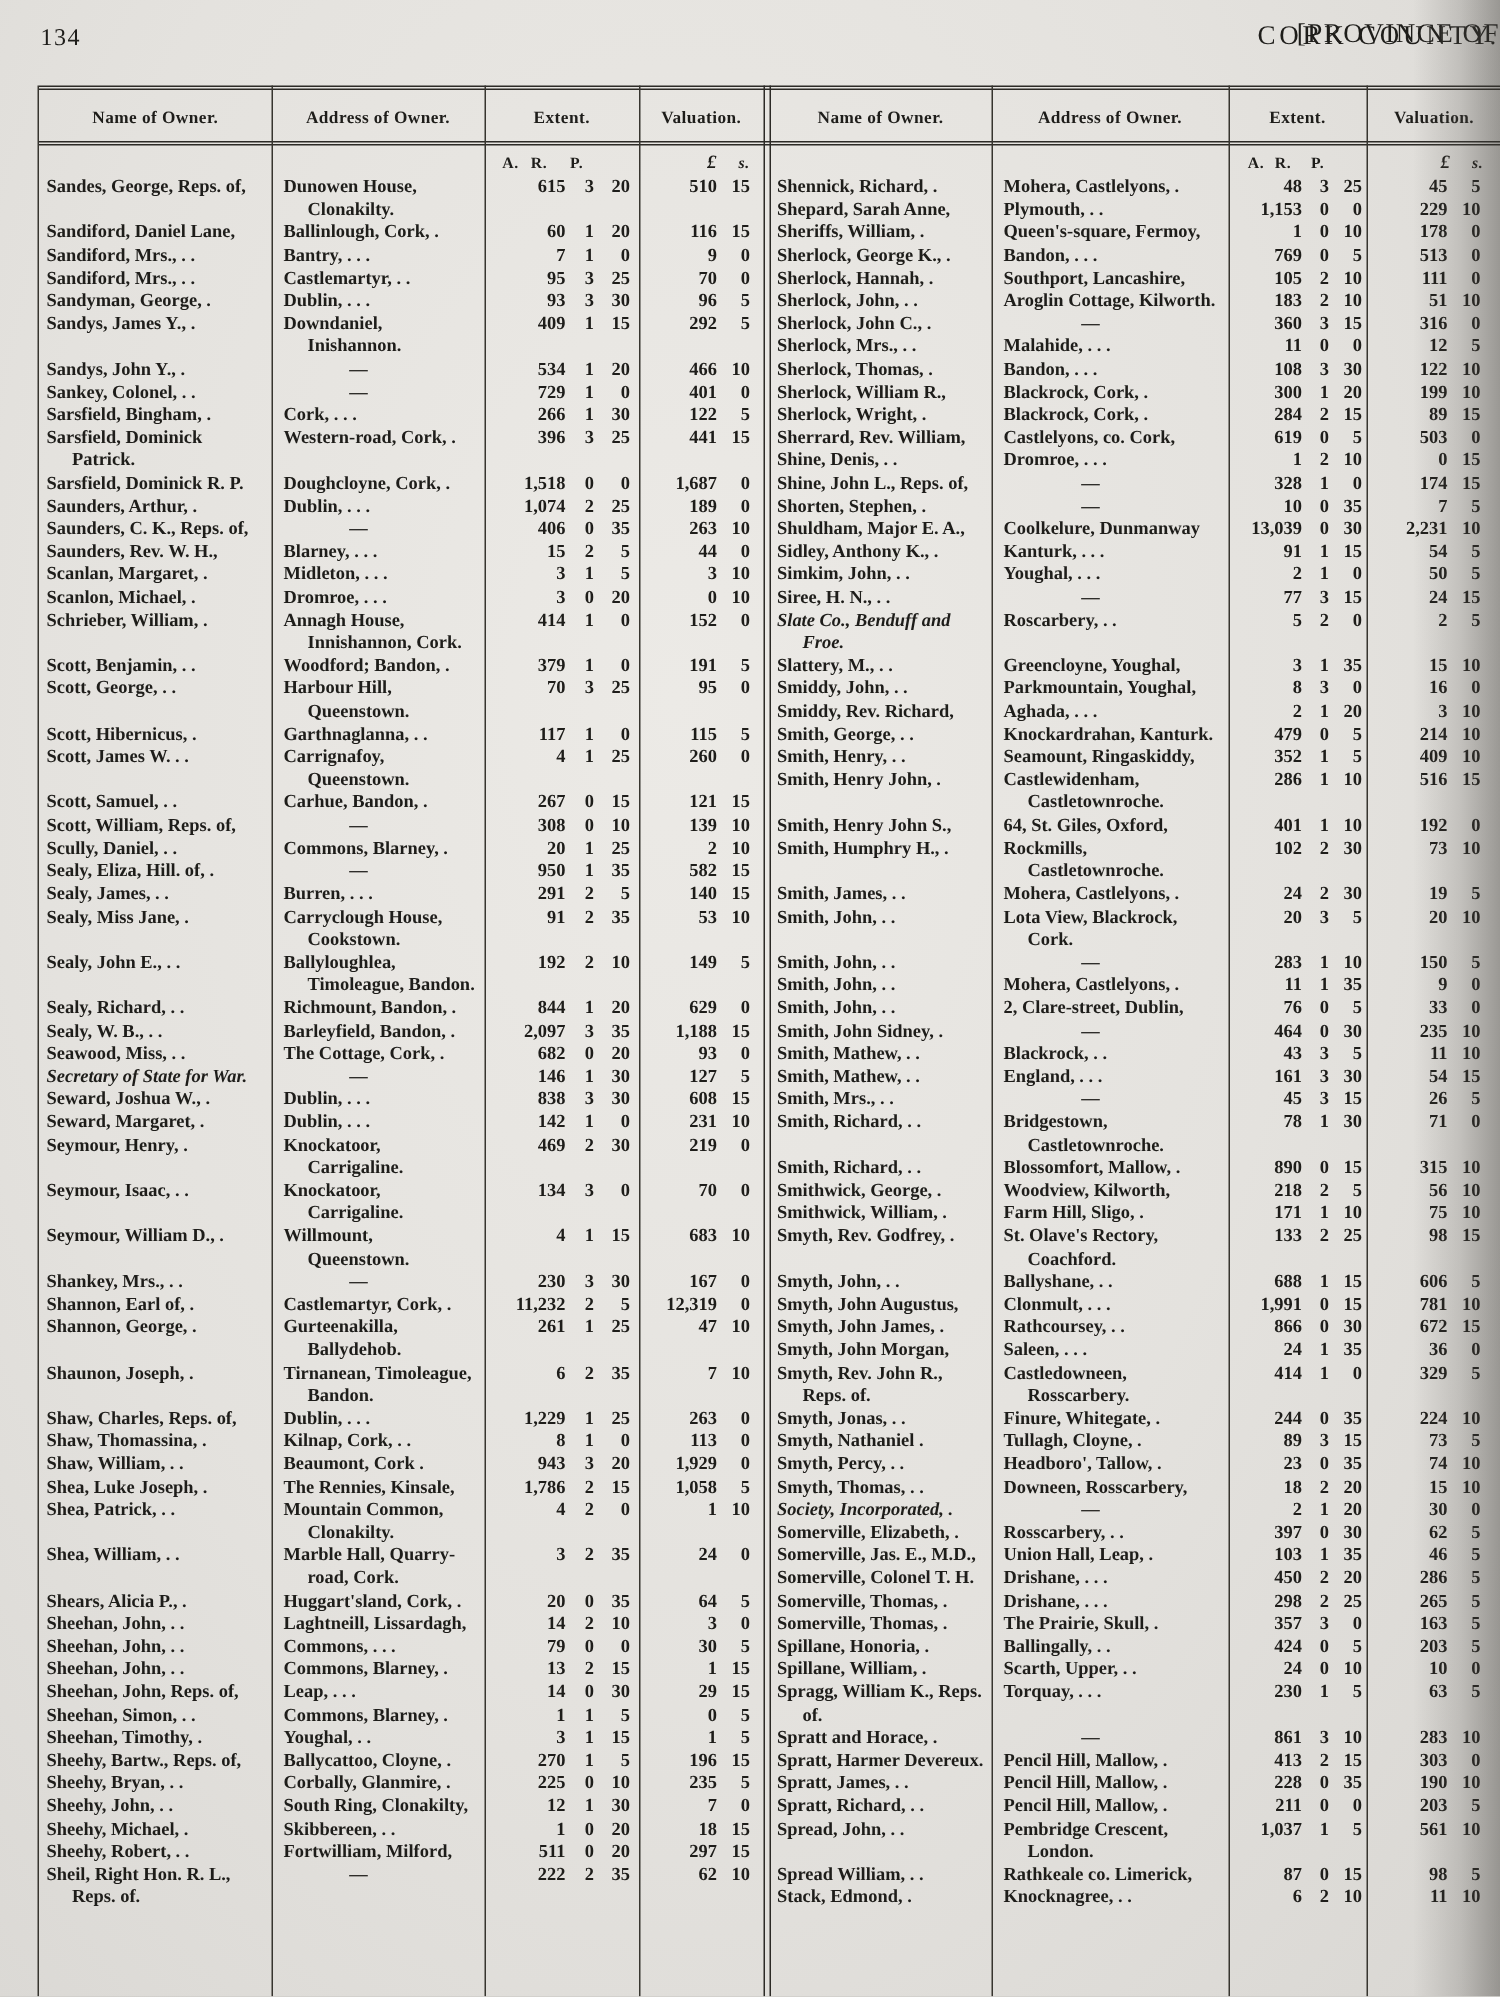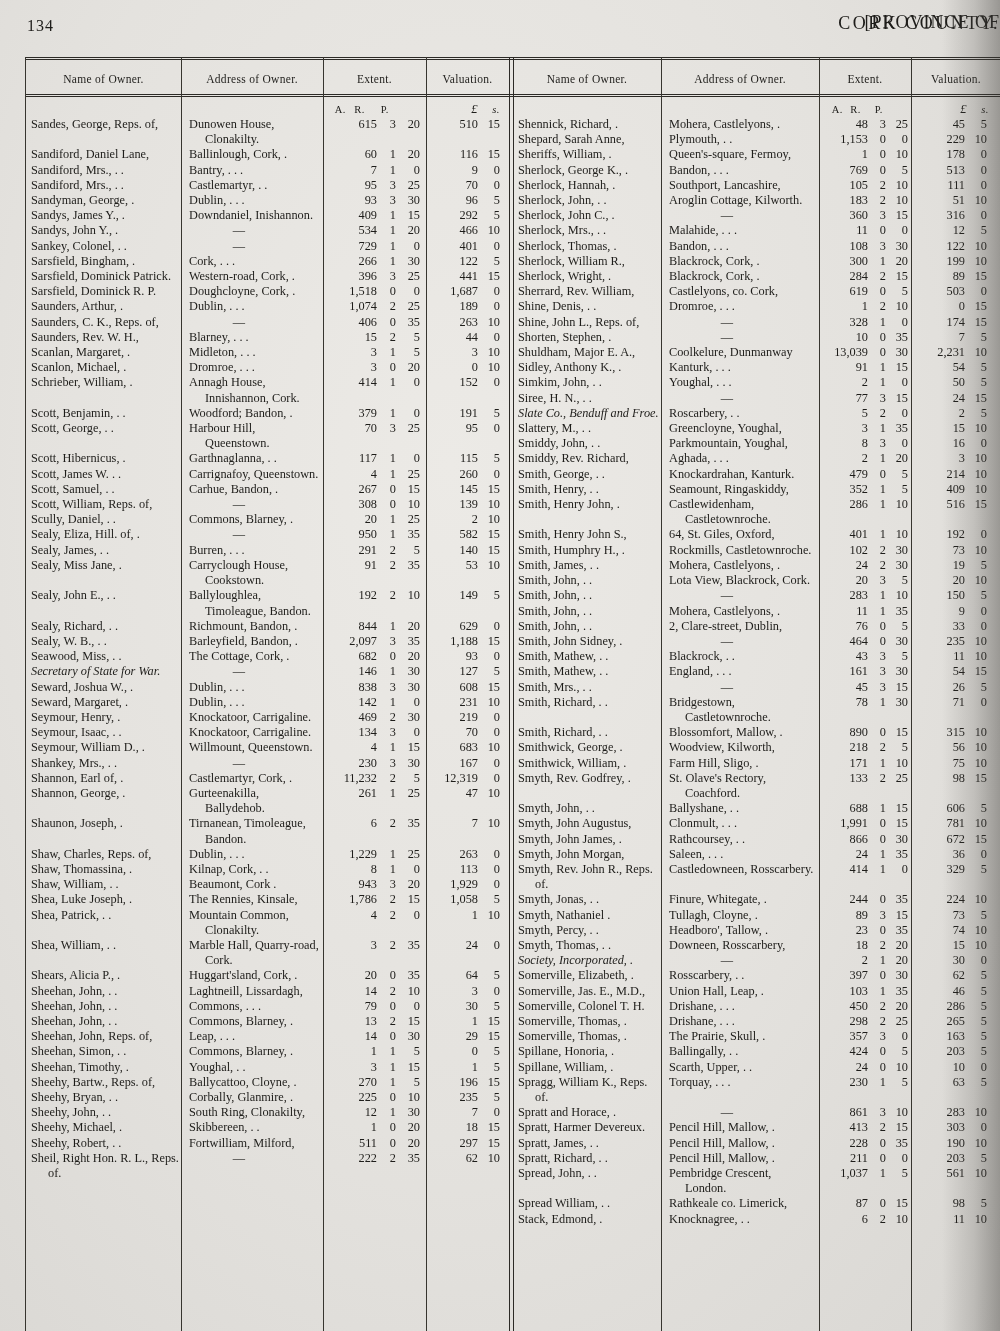--- a/index.html
+++ b/index.html
@@ -4,21 +4,21 @@
 <style>
   html,body{margin:0;padding:0;background:#cfcdc9;}
   .page{
     position:relative;width:1000px;height:1331px;overflow:hidden;
     font-family:"Liberation Serif","DejaVu Serif",serif;color:#1e1d1a;
     background:radial-gradient(ellipse at 45% 35%, #eceae6 0%, #e4e2de 55%, #d9d7d3 100%);
   }
   .pageno{position:absolute;left:27px;top:17px;font-size:16px;letter-spacing:1px;}
   .title{position:absolute;left:0;right:0;top:13px;text-align:right;font-size:18px;letter-spacing:2.5px;margin-left:39px;}
   .corner{position:absolute;right:0;top:12px;font-size:18px;letter-spacing:1px;white-space:nowrap;}
-  .table{position:absolute;left:25px;top:57px;width:975px;height:1274px;border-left:1px solid #37352f;}
+  .table{position:absolute;left:25px;top:57px;width:975px;height:1274px;border-left:1px solid #37352f;font-weight:bold;}
   .thead{position:absolute;top:0;left:0;right:0;height:40px;box-sizing:border-box;
          border-top:3px double #2c2a26;border-bottom:3px double #2c2a26;}
   .th{position:absolute;top:3px;height:31px;display:flex;align-items:center;justify-content:center;
       font-size:11.5px;letter-spacing:.3px;}
   .vr{position:absolute;top:0;bottom:0;width:1px;background:#37352f;}
   .vdiv{position:absolute;top:0;bottom:0;width:3px;border-left:1px solid #2c2a26;border-right:1px solid #2c2a26;}
   .half{position:absolute;top:40px;}
   .hl{left:0;width:483px;}
   .hr{left:487px;width:488px;}
   .entry{display:flex;align-items:flex-start;font-size:12.3px;line-height:15.2px;}
@@ -204,21 +204,21 @@
           <div class="entry">
             <div class="c nm">Scott, James W. . .</div>
             <div class="c ad">Carrignafoy, Queenstown.</div>
             <div class="c ex"><span class="n1">4</span><span class="n2">1</span><span class="n3">25</span></div>
             <div class="c vl"><span class="m1">260</span><span class="m2">0</span></div>
           </div>
           <div class="entry">
             <div class="c nm">Scott, Samuel, . .</div>
             <div class="c ad">Carhue, Bandon, .</div>
             <div class="c ex"><span class="n1">267</span><span class="n2">0</span><span class="n3">15</span></div>
-            <div class="c vl"><span class="m1">145</span><span class="m2">15</span></div>
+            <div class="c vl"><span class="m1">121</span><span class="m2">15</span></div>
           </div>
           <div class="entry">
             <div class="c nm">Scott, William, Reps. of,</div>
             <div class="c ad dash">—</div>
             <div class="c ex"><span class="n1">308</span><span class="n2">0</span><span class="n3">10</span></div>
             <div class="c vl"><span class="m1">139</span><span class="m2">10</span></div>
           </div>
           <div class="entry">
             <div class="c nm">Scully, Daniel, . .</div>
             <div class="c ad">Commons, Blarney, .</div>

